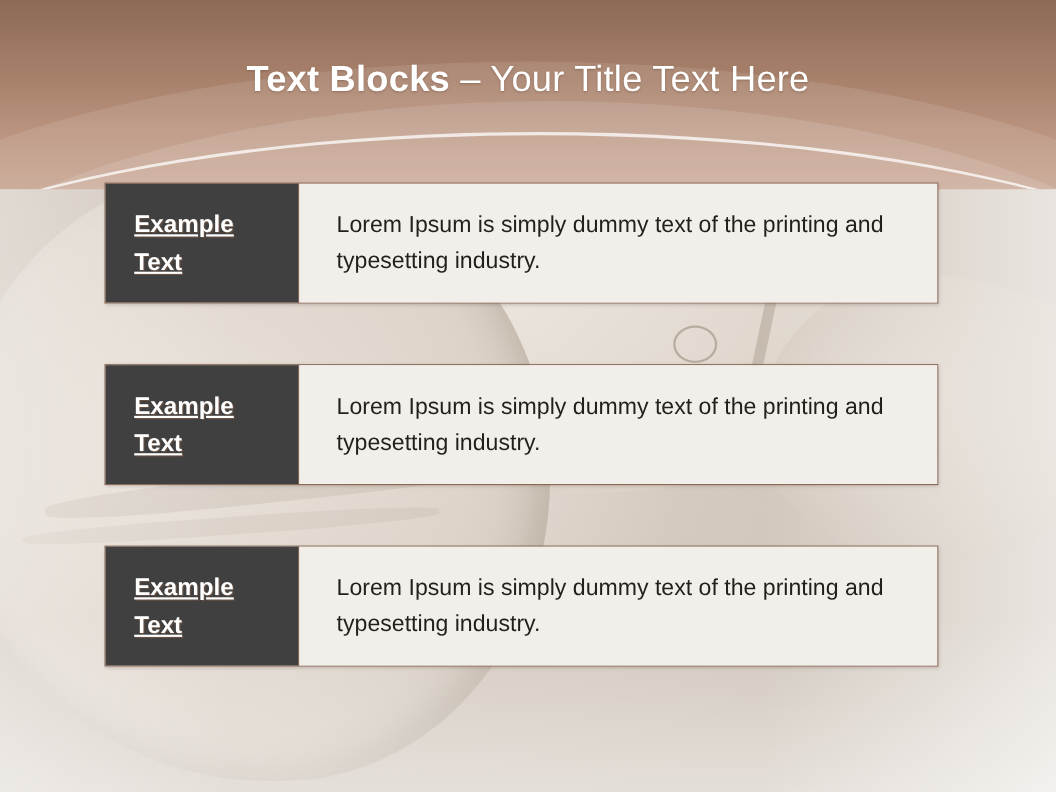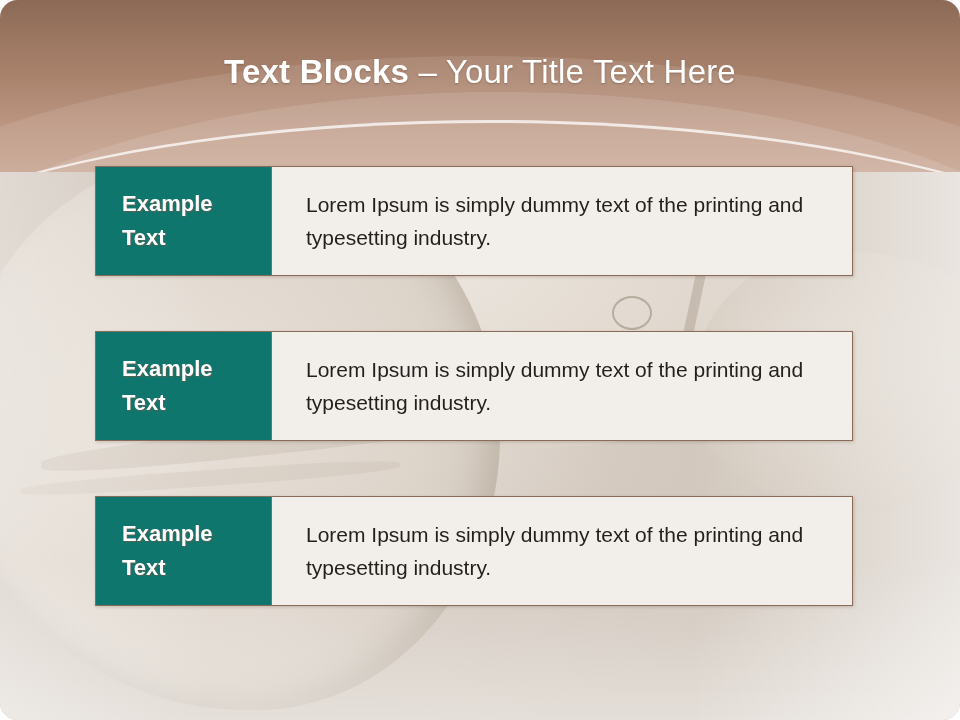--- a/index.html
+++ b/index.html
@@ -13,21 +13,20 @@
     font-family: "Liberation Sans", sans-serif;
     background: #ffffff;
   }
 
   .slide {
     position: relative;
     width: 960px;
     height: 720px;
     overflow: hidden;
     background: #ffffff;
-    border-radius: 18px;
   }
 
   
   .photo-layer {
     position: absolute;
     inset: 0;
     background:
       radial-gradient(ellipse 520px 330px at 300px 430px, #e6ded6 0%, #ded5cc 38%, #d4cac0 62%, #cfc5ba 100%),
       radial-gradient(ellipse 420px 200px at 760px 370px, #d8cfc5 0%, #cfc5bb 45%, #c9bfb4 100%),
       linear-gradient(180deg, #efeae5 0%, #e3dcd4 40%, #efebe6 100%);
@@ -182,32 +181,33 @@
     width: 758px;
     height: 110px;
     border: 1px solid #8a6a58;
     box-sizing: border-box;
     margin-bottom: 55px;
     box-shadow: 1px 1px 3px rgba(90,70,55,0.25);
   }
   .block-label {
     width: 176px;
     flex: 0 0 176px;
-    background: #0f766e;
+    background: #404040;
     border-right: 1px solid #8a6a58;
     box-sizing: border-box;
     display: flex;
     flex-direction: column;
     justify-content: center;
     padding-left: 26px;
     color: #ffffff;
     font-weight: bold;
     font-size: 22px;
     line-height: 34px;
     text-shadow: 1px 1px 1px rgba(120,90,70,0.75);
+    text-decoration: underline;
   }
   .block-label span {
     display: block;
   }
   .block-body {
     flex: 1 1 auto;
     background: #f2efeb;
     display: flex;
     align-items: center;
     padding: 0 22px 0 22px;

